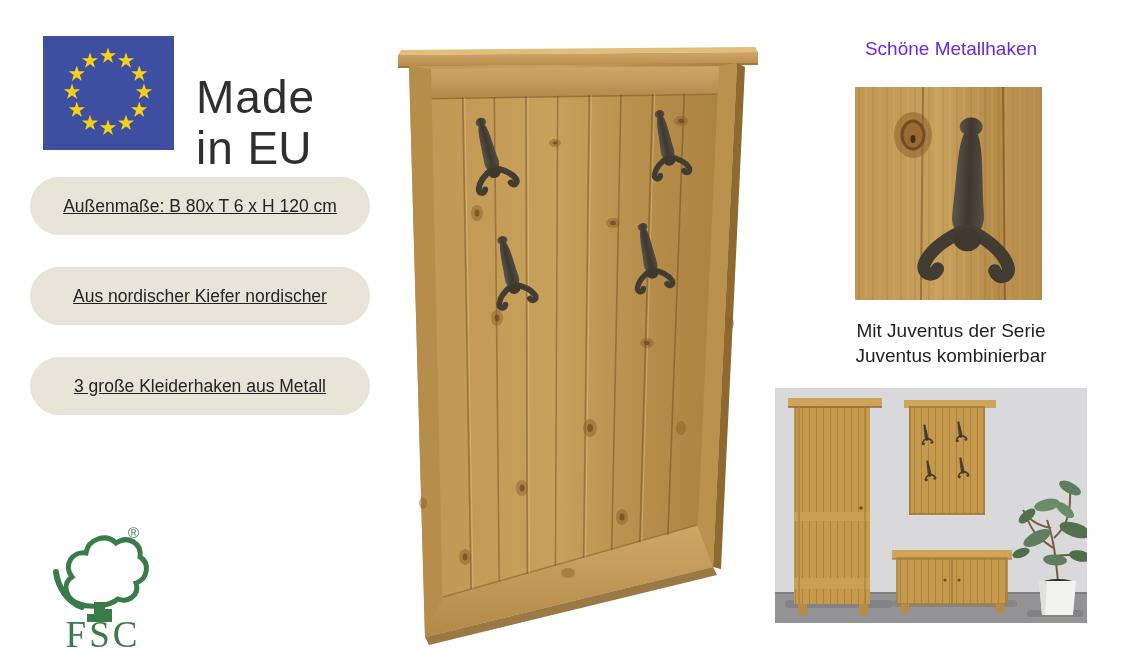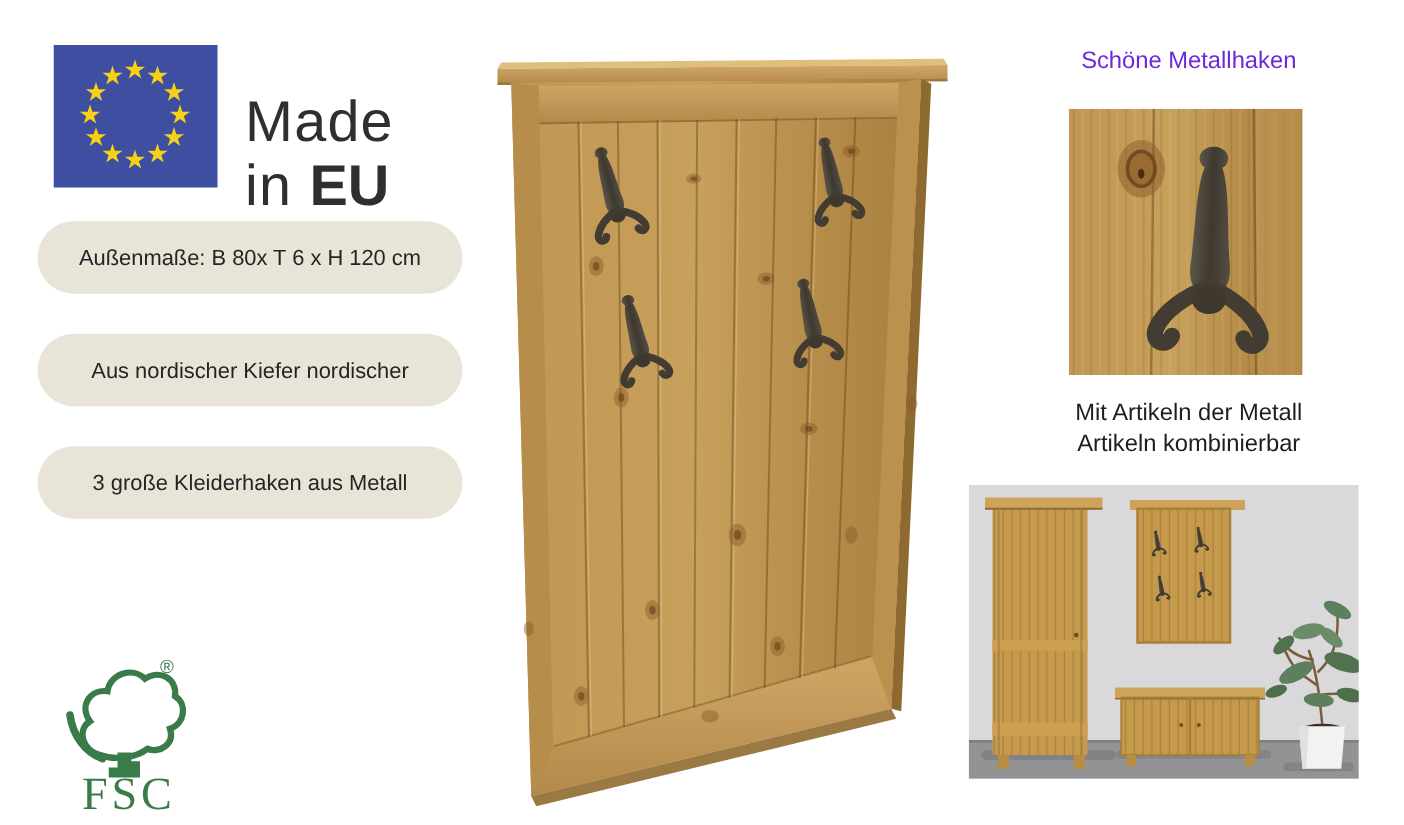--- a/index.html
+++ b/index.html
@@ -10,23 +10,23 @@
   }
   html,body{margin:0;padding:0;background:#ffffff;}
   .canvas{
     position:relative;width:1123px;height:660px;background:#ffffff;overflow:hidden;
     font-family:"Liberation Sans","DejaVu Sans",sans-serif;color:var(--text_dark,#222);
   }
   .abs{position:absolute;}
   
   .flag{left:43px;top:36px;width:131px;height:114px;background:var(--flag_blue,#3e4fa1);}
   .made{left:196px;top:40px;width:190px;font-size:46px;line-height:1.1;color:#2f2f2f;letter-spacing:1px;margin-top:32px;}
-  .made .bold{font-weight:bold;letter-spacing:0;}
-  
-  .badges{left:30px;top:177px;width:340px;display:flex;flex-direction:column;gap:32px;}
+  .made .bold{font-weight:normal;letter-spacing:0;}
+  
+  .badges{left:30px;top:177px;width:340px;display:flex;flex-direction:column;gap:32px;text-decoration:underline;}
   .badge{
     height:58px;background:var(--badge_bg,#e9e4d8);border-radius:29px;
     display:flex;align-items:center;justify-content:center;
     font-size:17.5px;color:#242424;text-align:center;
   }
   
   .fsc{left:48px;top:522px;width:110px;height:128px;}
   .fsc svg{display:block;}
   
   .hook-caption{left:798px;top:38px;width:306px;text-align:center;font-size:19px;color:#6d28d9;}
@@ -207,22 +207,22 @@
     <g>
       <ellipse cx="58" cy="48" rx="19" ry="23" fill="#8a5c28" opacity="0.5"></ellipse>
       <ellipse cx="58" cy="48" rx="12" ry="15" fill="#9a6a33"></ellipse>
       <ellipse cx="58" cy="48" rx="11" ry="14" fill="none" stroke="#6b421c" stroke-width="3" opacity="0.8"></ellipse>
       <ellipse cx="58" cy="52" rx="2.5" ry="4" fill="#4a2c10"></ellipse>
     </g>
     <use href="#hook" transform="translate(112,158) rotate(2) scale(2.6)"></use>
   </svg>
 
   <div class="abs series-note">
-    <span>Mit Artikeln der Metall</span><br>
-    <span>Artikeln kombinierbar</span>
+    <span>Mit Juventus der Serie</span><br>
+    <span>Juventus kombinierbar</span>
   </div>
 
   <svg class="abs scene" viewBox="0 0 312 235">
     <rect width="312" height="235" fill="var(--wall_gray,#d9d9db)"></rect>
     <rect y="205" width="312" height="30" fill="var(--floor_gray,#939395)"></rect>
     <rect y="204" width="312" height="2" fill="#7f7f81"></rect>
 
     <rect x="10" y="212" width="108" height="8" rx="4" fill="#606062" opacity="0.3"></rect>
     <rect x="118" y="212" width="124" height="7" rx="3.5" fill="#606062" opacity="0.28"></rect>
     <rect x="252" y="222" width="56" height="7" rx="3.5" fill="#606062" opacity="0.3"></rect>

